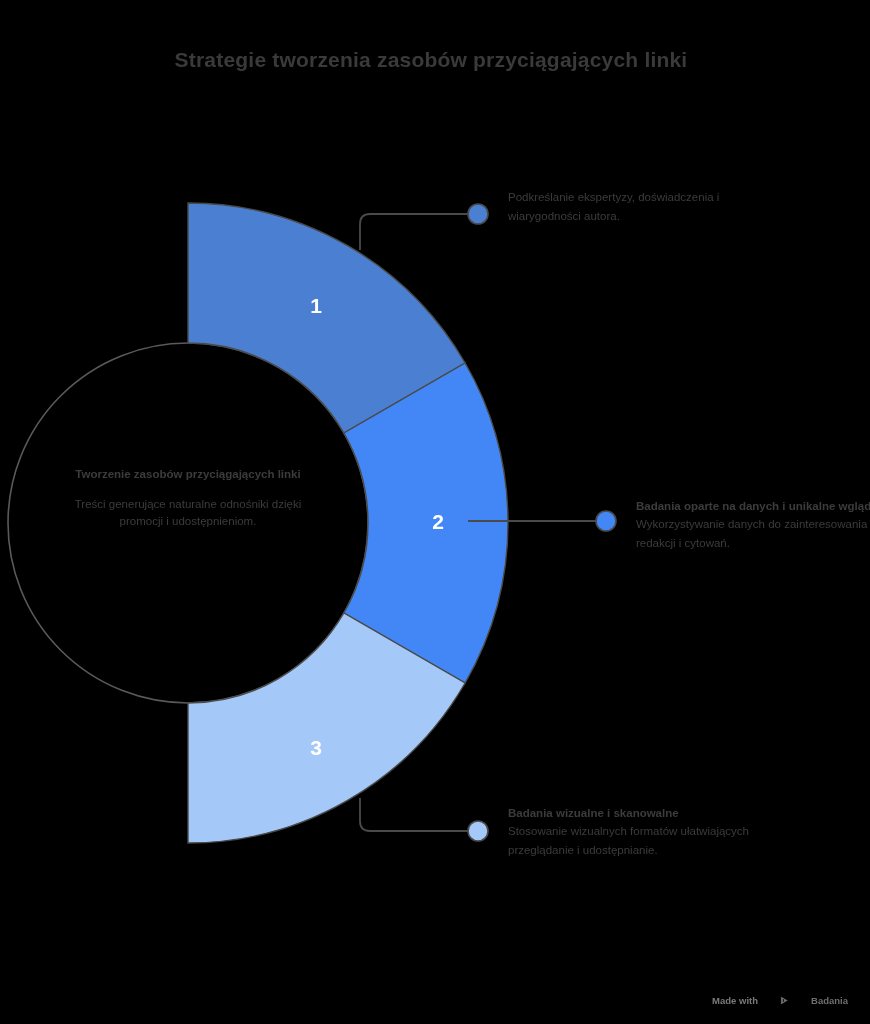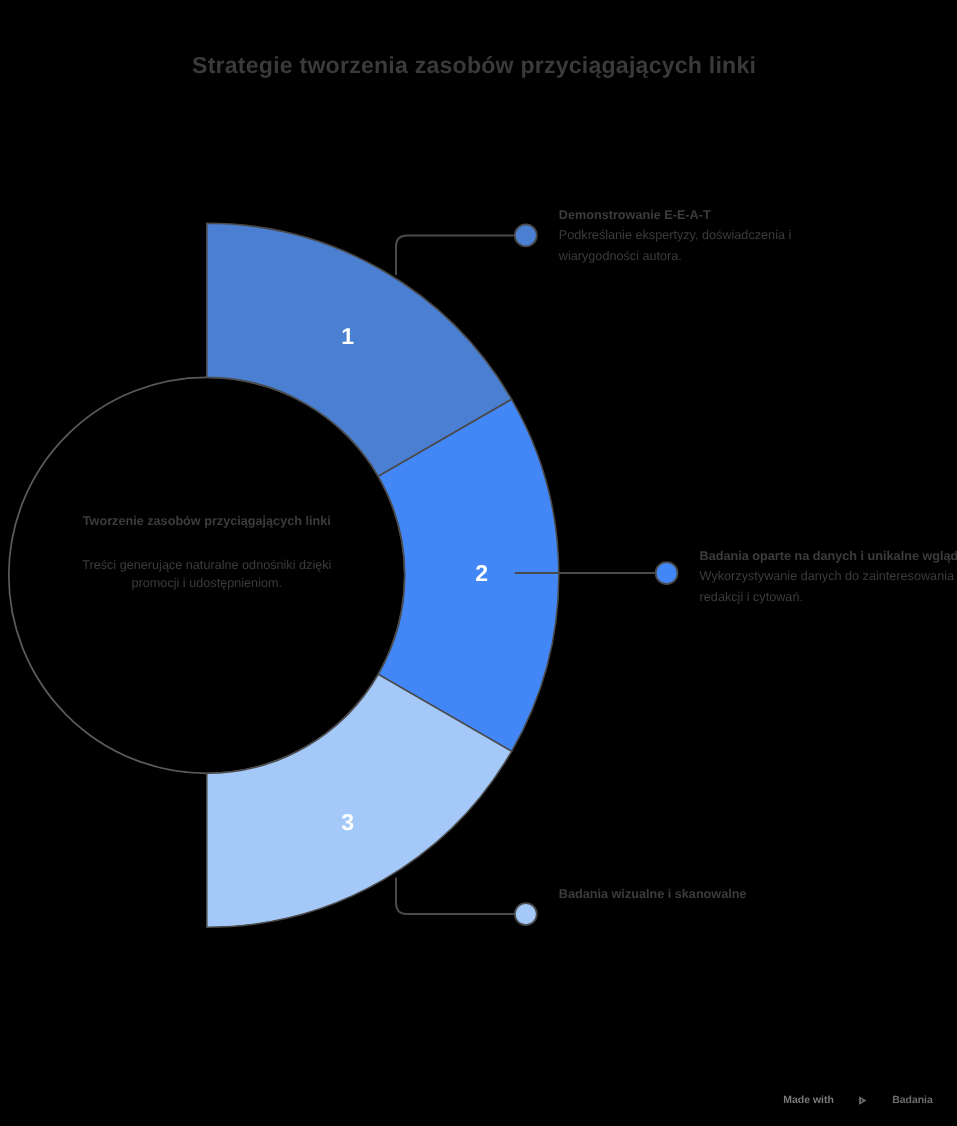--- a/index.html
+++ b/index.html
@@ -52,21 +52,21 @@
     left: 58px;
     top: 466px;
   }
   .center-title {
     font-size: 11.5px;
     font-weight: bold;
     color: #3c3c3c;
     line-height: 16px;
   }
   .center-desc {
-    margin-top: 24px;
+    margin-top: 14px;
     font-size: 11.5px;
     color: #3c3c3c;
     line-height: 17px;
   }
 
   .callout {
     position: absolute;
     width: 250px;
   }
   .callout-title {
@@ -138,31 +138,31 @@
   <path d="M 360 798 L 360 821 Q 360 831 370 831 L 468 831" fill="none" stroke="#4a4a4a" stroke-width="1.8"></path>
   <circle cx="478" cy="831" r="10" fill="#a4c8f8" stroke="#4a4a4a" stroke-width="1.6"></circle>
 </svg>
 
 <div class="center-block">
   <div class="center-title">Tworzenie zasobów przyciągających linki</div>
   <div class="center-desc">Treści generujące naturalne odnośniki dzięki promocji i udostępnieniom.</div>
 </div>
 
 <div class="callout" id="callout-1">
-  <div class="callout-title">Demonstrowanie E-E-A-T</div>
   <div class="callout-desc">Podkreślanie ekspertyzy, doświadczenia i wiarygodności autora.</div>
 </div>
 
 <div class="callout" id="callout-2">
   <div class="callout-title">Badania oparte na danych i unikalne wglądy</div>
   <div class="callout-desc">Wykorzystywanie danych do zainteresowania redakcji i cytowań.</div>
 </div>
 
 <div class="callout" id="callout-3">
   <div class="callout-title">Badania wizualne i skanowalne</div>
+  <div class="callout-desc">Stosowanie wizualnych formatów ułatwiających przeglądanie i udostępnianie.</div>
 </div>
 
 <div id="footer">
   <span>Made with</span>
   <span>
     <svg width="11" height="11" viewBox="0 0 11 11">
       <path d="M1.6 0.9 L9.4 5.5 L1.6 10.1 Z M4.4 4.2 L4.4 6.8" fill="#6e6e6e" stroke="#000" stroke-width="0.9"></path>
     </svg>
   </span>
   <span class="brand">Badania</span>

